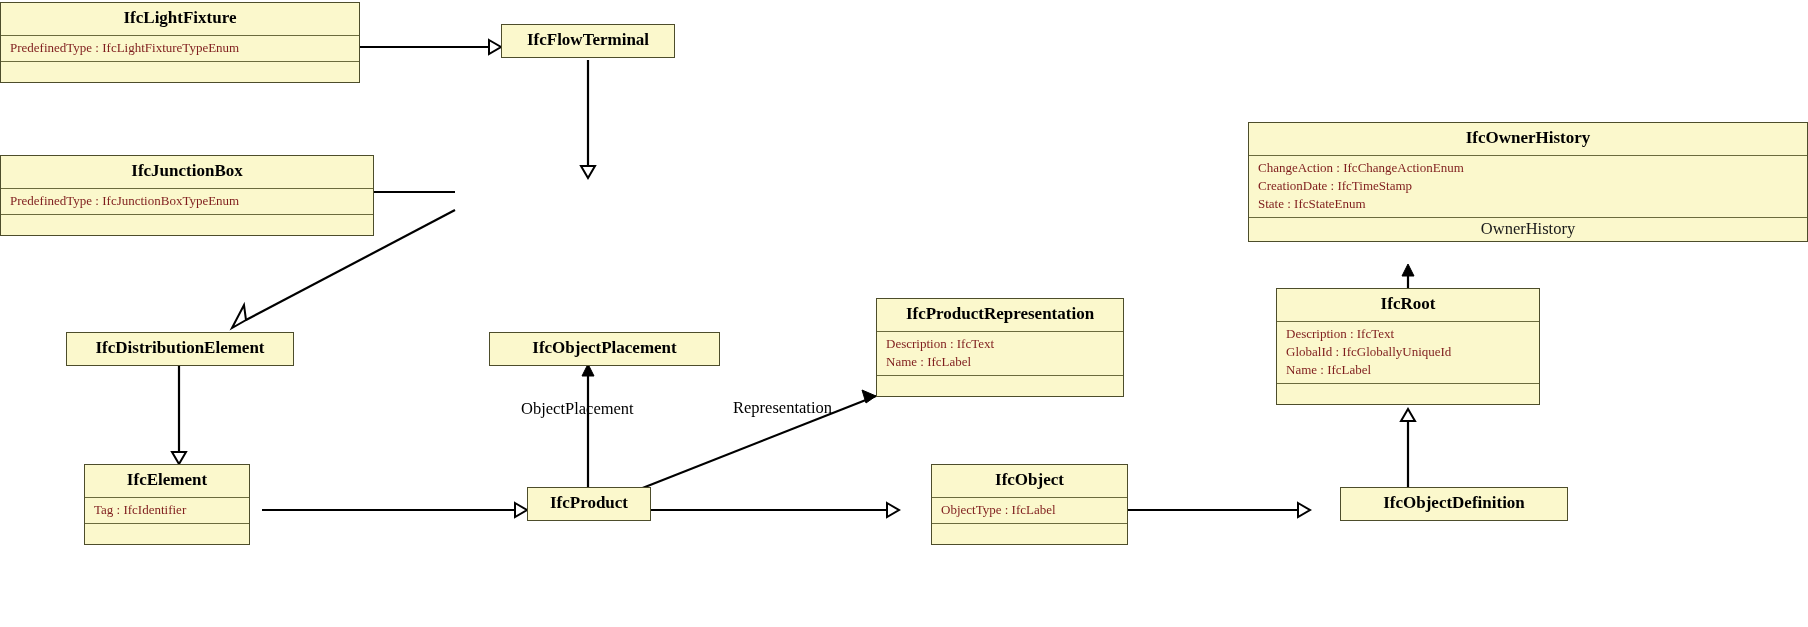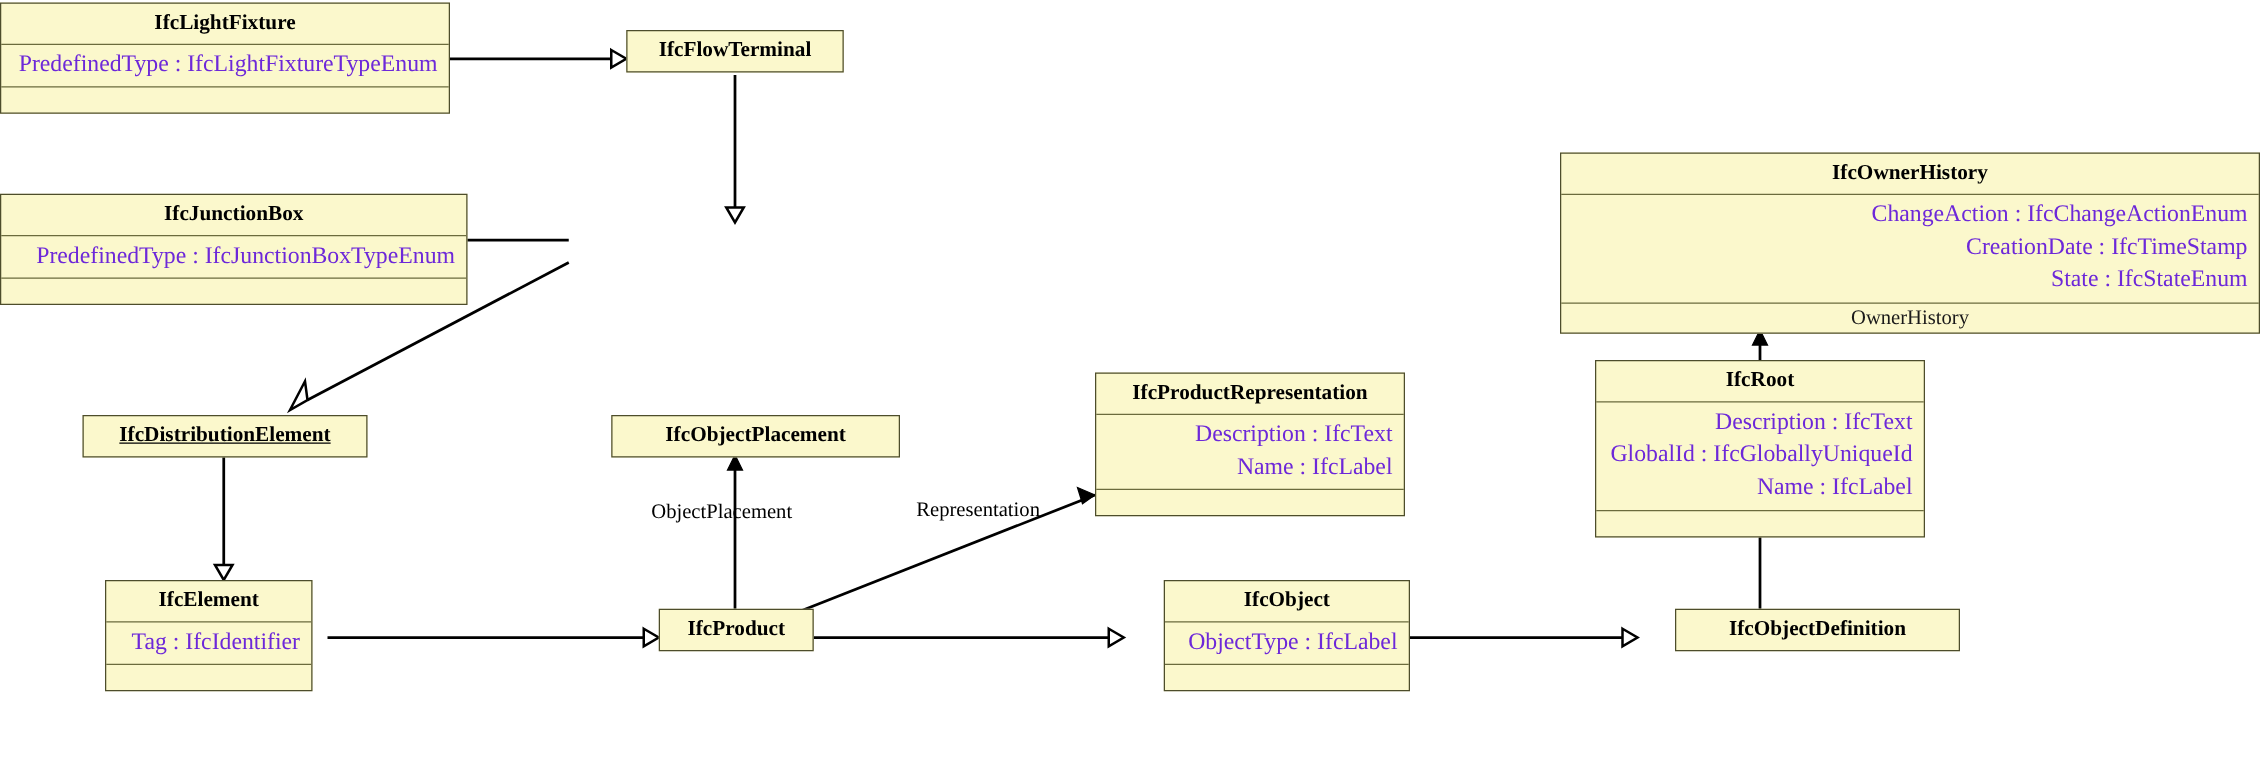--- a/index.html
+++ b/index.html
@@ -27,24 +27,24 @@
     text-align: center;
     font-size: 17px;
     line-height: 1.35;
     padding: 4px 8px 5px 8px;
     color: #000000;
     white-space: nowrap;
   }
   .uml-attrs {
     border-top: 1.5px solid #6b6b3d;
     padding: 3px 9px 4px 9px;
-    font-size: 19px;
+    font-size: 13px;
     line-height: 1.38;
-    color: #6d28d9;
-    text-align: right;
+    color: #7f1d1d;
+    text-align: left;
   }
   .uml-attrs .attr { white-space: nowrap; }
   .uml-ops {
     border-top: 1.5px solid #6b6b3d;
     min-height: 17px;
     padding: 1px 8px 2px 8px;
     font-size: 16.5px;
     line-height: 1.25;
     text-align: center;
     color: #1a1a1a;
@@ -169,21 +169,21 @@
   <div class="uml-class" style="left:1248px; top:122px; width:560px;">
     <div class="uml-name">IfcOwnerHistory</div>
     <div class="uml-attrs">
       <div class="attr">ChangeAction : IfcChangeActionEnum</div>
       <div class="attr">CreationDate : IfcTimeStamp</div>
       <div class="attr">State : IfcStateEnum</div>
     </div>
     <div class="uml-ops">OwnerHistory</div>
   </div>
 
-  <div class="uml-class" style="left:66px; top:332px; width:228px;text-decoration:underline;">
+  <div class="uml-class" style="left:66px; top:332px; width:228px;">
     <div class="uml-name">IfcDistributionElement</div>
   </div>
 
   <div class="uml-class" style="left:489px; top:332px; width:231px;">
     <div class="uml-name">IfcObjectPlacement</div>
   </div>
 
   <div class="uml-class" style="left:876px; top:298px; width:248px;">
     <div class="uml-name">IfcProductRepresentation</div>
     <div class="uml-attrs">

